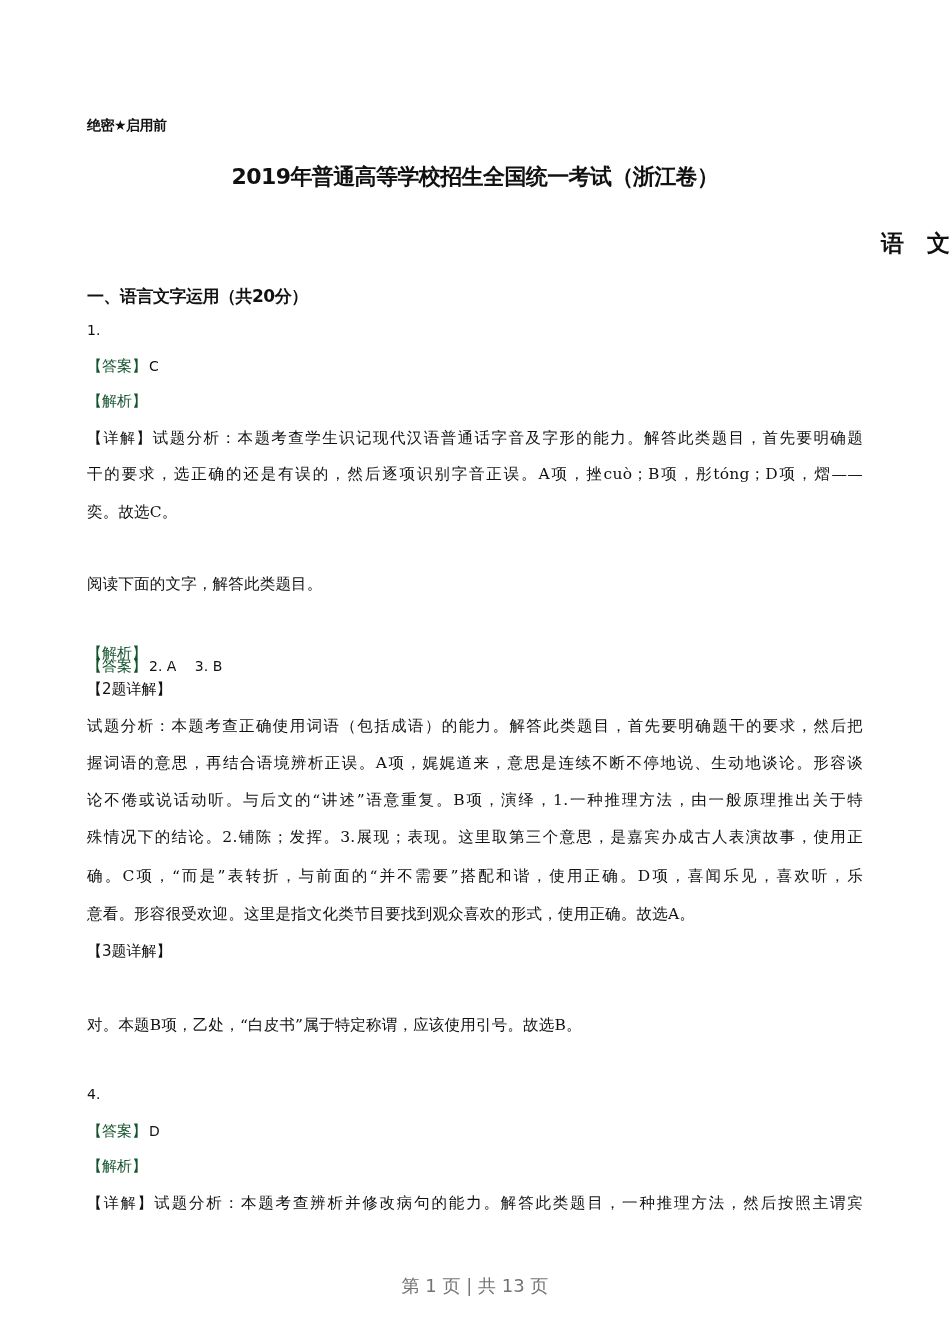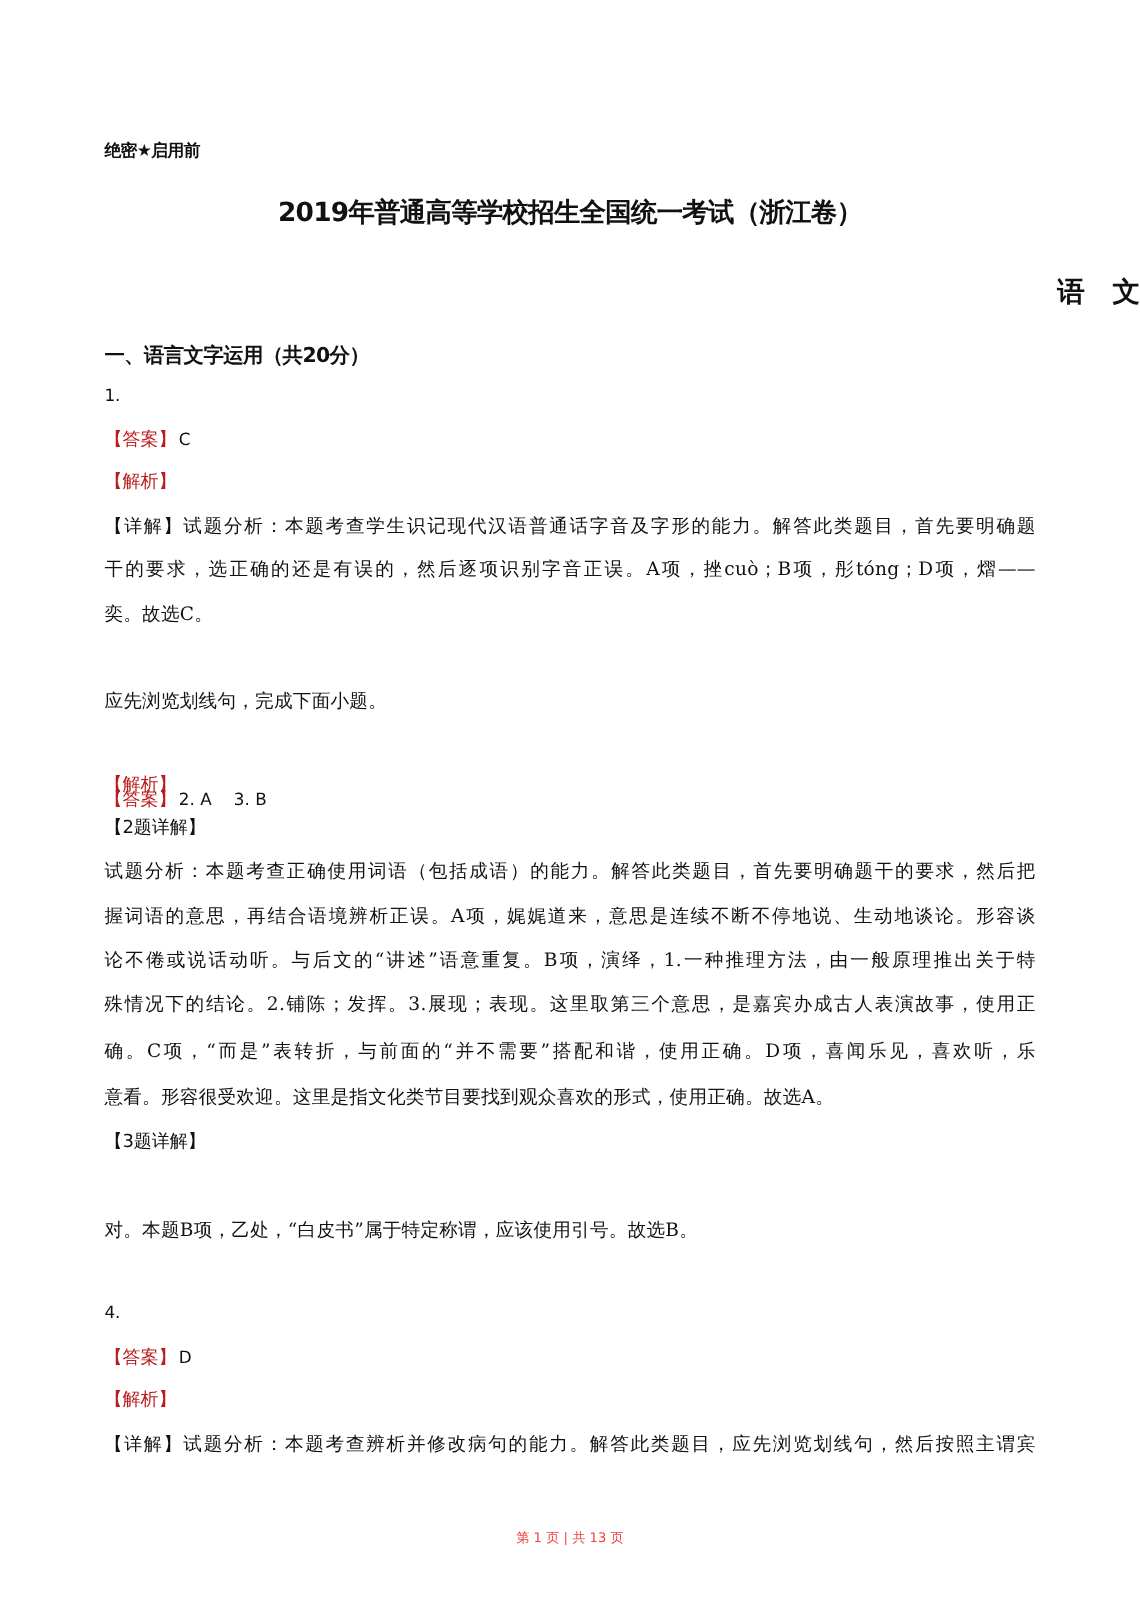--- a/index.html
+++ b/index.html
@@ -49,21 +49,21 @@
       left: 87px; top: 285px;
       font-family: "DejaVu Sans", "Liberation Sans", sans-serif;
       font-size: 17px;
       font-weight: bold;
       letter-spacing: -0.5px;
     }
     .sans {
       font-family: "DejaVu Sans", "Liberation Sans", sans-serif;
       font-size: 14px;
     }
-    .blue { color: #b91c1c; }
+    .blue { color: #14532d; }
     .line {
       left: 87px;
       font-family: "DejaVu Serif", "Liberation Serif", serif;
       font-size: 15.5px;
       letter-spacing: 0.2px;
     }
     .justified {
       width: 776px;
       display: block;
       text-align: justify;
@@ -76,22 +76,22 @@
     .ans-val {
       font-family: "DejaVu Sans", "Liberation Sans", sans-serif;
       font-size: 14px;
       color: #111;
       margin-left: 2px;
     }
     .footer {
       left: 0; width: 950px; top: 1274px;
       text-align: center;
       font-family: "DejaVu Sans", "Liberation Sans", sans-serif;
-      font-size: 11px;
-      color: #ef4444;
+      font-size: 18px;
+      color: #737373;
     }
   </style>
 </head>
 <body>
 
 <div class="page">
 
   <div class="abs secret">绝密★启用前</div>
   <div class="abs main-title">2019年普通高等学校招生全国统一考试（浙江卷）</div>
   <div class="abs subject-title">语　文</div>
@@ -106,21 +106,21 @@
   <div class="abs label blue" style="left:87px; top:392px;">【解析】</div>
 
   <div class="abs line" style="left:87px; top:428px;">
     <span class="justified" style="display:inline-block;">
       <span class="label">【详解】</span><span>试题分析：本题考查学生识记现代汉语普通话字音及字形的能力。解答此类题目，首先要明确题</span>
     </span>
   </div>
   <div class="abs line justified" style="top:464px;">干的要求，选正确的还是有误的，然后逐项识别字音正误。A项，挫cuò；B项，彤tóng；D项，熠——</div>
   <div class="abs line" style="top:502px;">奕。故选C。</div>
 
-  <div class="abs line" style="top:574px;">应先浏览划线句，完成下面小题。</div>
+  <div class="abs line" style="top:574px;">阅读下面的文字，解答此类题目。</div>
 
   <div class="abs" style="left:87px; top:608px;margin-top:48px;">
     <span class="label blue">【答案】</span><span class="ans-val">2. A　 3. B</span>
   </div>
 
   <div class="abs label blue" style="left:87px; top:644px;">【解析】</div>
 
   <div class="abs label" style="left:87px; top:680px;">【2题详解】</div>
 
   <div class="abs line justified" style="top:716px;">试题分析：本题考查正确使用词语（包括成语）的能力。解答此类题目，首先要明确题干的要求，然后把</div>
@@ -137,18 +137,18 @@
   <div class="abs sans" style="left:87px; top:1086px;">4.</div>
 
   <div class="abs" style="left:87px; top:1121px;">
     <span class="label blue">【答案】</span><span class="ans-val">D</span>
   </div>
 
   <div class="abs label blue" style="left:87px; top:1157px;">【解析】</div>
 
   <div class="abs line" style="left:87px; top:1193px;">
     <span class="justified" style="display:inline-block;">
-      <span class="label">【详解】</span><span>试题分析：本题考查辨析并修改病句的能力。解答此类题目，应先浏览划线句，然后按照主谓宾</span>
+      <span class="label">【详解】</span><span>试题分析：本题考查辨析并修改病句的能力。解答此类题目，一种推理方法，然后按照主谓宾</span>
     </span>
   </div>
 
   <div class="abs footer">第 1 页 | 共 13 页</div>
 </div>
 
 </body></html>

